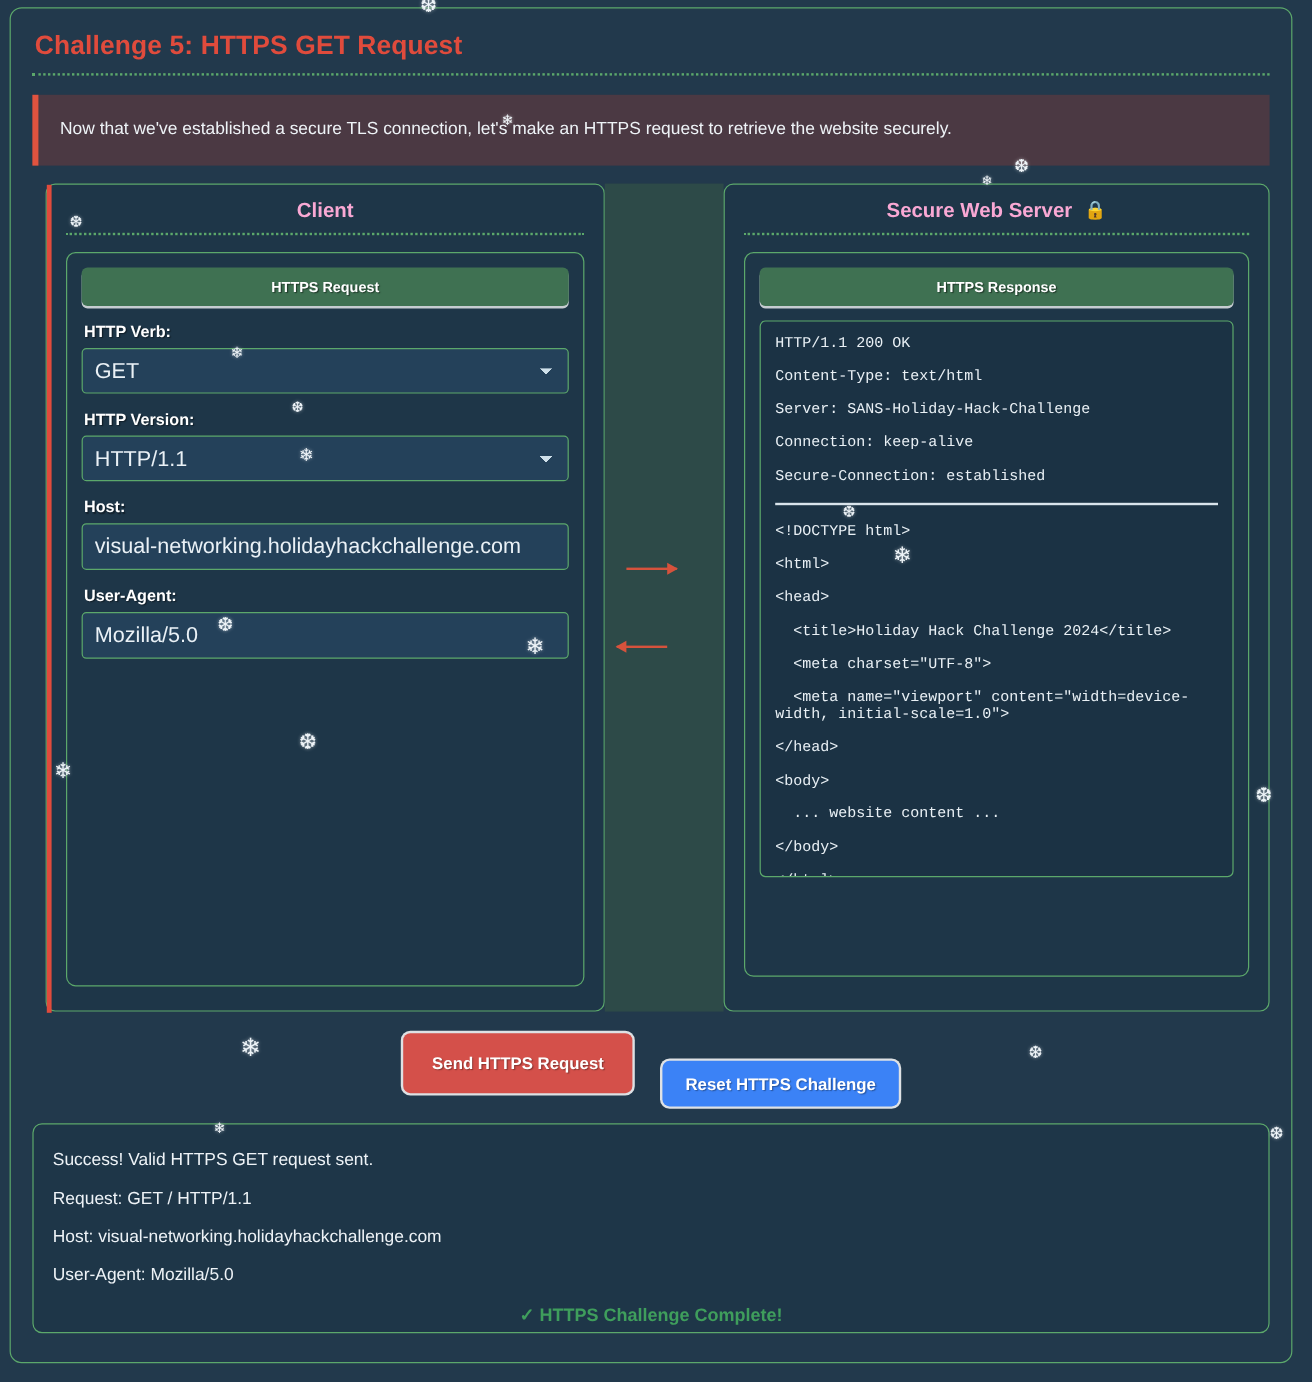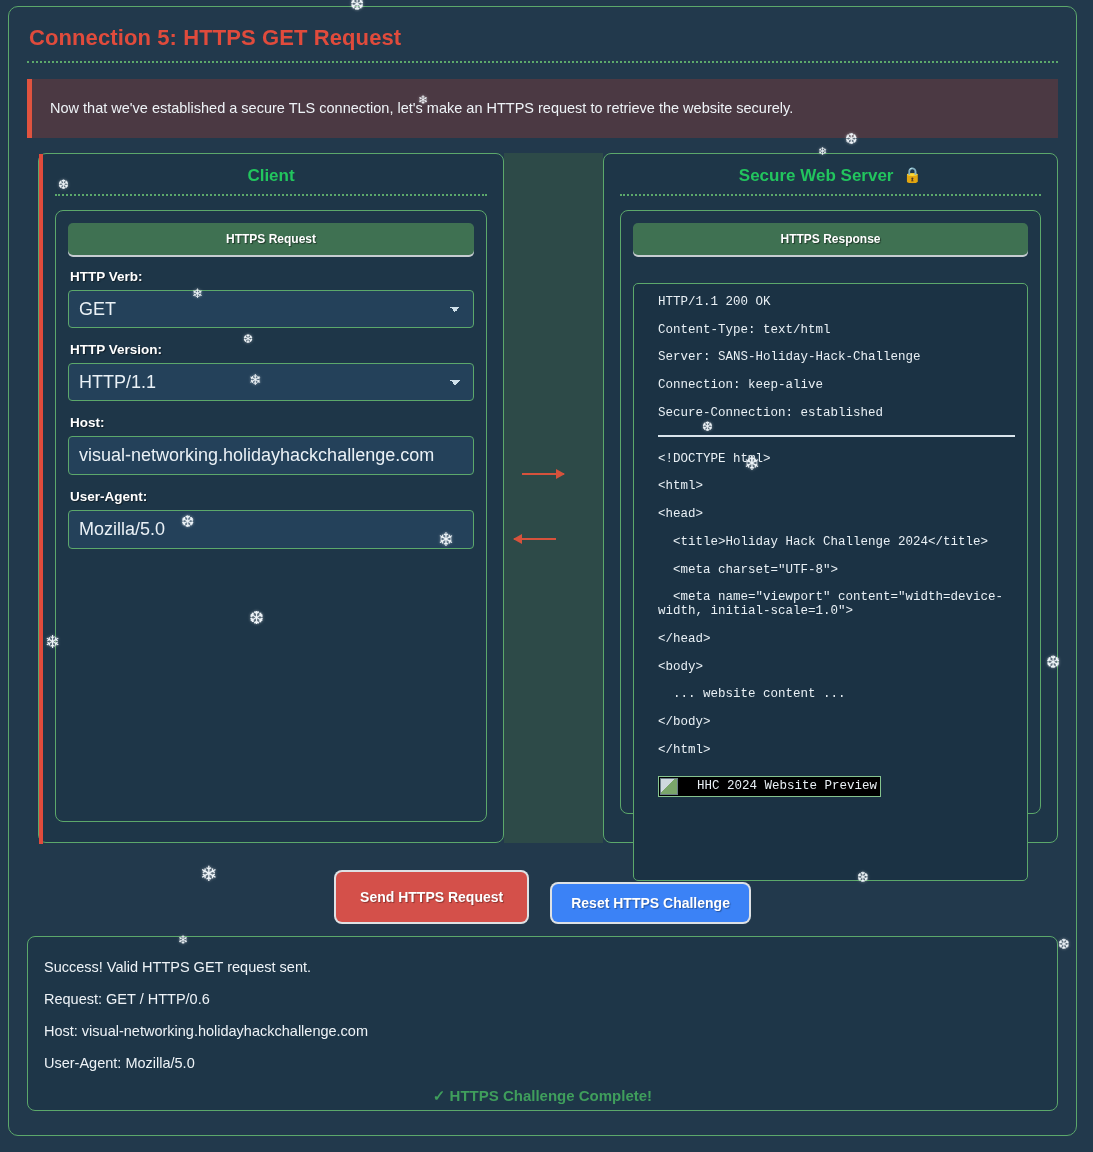--- a/index.html
+++ b/index.html
@@ -97,21 +97,21 @@
     flex: 1;
     background: #2d4a48;
     margin: 0 0px;
     position: relative;
   }
 
   .col-header {
     text-align: center;
     font-size: 17px;
     font-weight: bold;
-    color: #22c55e;
+    color: #f9a8d4;
     padding: 12px 0 8px 0;
   }
   .col-header .lock {
     font-size: 15px;
     margin-left: 10px;
     vertical-align: 1px;
   }
   .col-rule {
     border-bottom: 2px dotted #5ca86b;
     margin: 0 16px;
@@ -170,26 +170,26 @@
       linear-gradient(135deg, #cfe0ea 50%, transparent 50%);
     background-position:
       calc(100% - 18px) calc(50% + 1px),
       calc(100% - 13px) calc(50% + 1px);
     background-size: 5px 5px, 5px 5px;
     background-repeat: no-repeat;
   }
 
   
   .resp-box {
-    margin-top: 28px;
+    margin-top: 12px;
     border: 1px solid #5ca86b;
     border-radius: 5px;
     background: #1b3244;
-    padding: 12px 12px 14px 24px;
-    height: 598px;
+    padding: 12px 12px 14px 12px;
+    height: 464px;
     box-sizing: border-box;
     overflow: hidden;
   }
   .code-line {
     font-family: "Liberation Mono", monospace;
     font-size: 12.5px;
     color: #e9f0f5;
     line-height: 1.1;
     margin-bottom: 14px;
     white-space: pre-wrap;
@@ -237,21 +237,21 @@
     border-bottom: 5px solid transparent;
   }
   .arrow-right { left: 18px; top: 320px; }
   .arrow-right::after { right: -1px; border-left: 9px solid #d6523c; }
   .arrow-left { left: 10px; top: 385px; }
   .arrow-left::after { left: -1px; border-right: 9px solid #d6523c; }
 
   
   .btn-row {
     display: flex;
-    align-items: flex-end;
+    align-items: flex-start;
     justify-content: center;
     gap: 25px;
     margin-top: 18px;
   }
   .btn {
     border: none;
     border-radius: 6px;
     font-family: "Liberation Sans", sans-serif;
     font-weight: bold;
     font-size: 14px;
@@ -301,21 +301,21 @@
     user-select: none;
     line-height: 1;
   }
 </style>
 </head>
 <body>
 
 <div class="challenge-outer">
   <div class="challenge-inner">
 
-    <div class="challenge-title">Connection 5: HTTPS GET Request</div>
+    <div class="challenge-title">Challenge 5: HTTPS GET Request</div>
     <div class="dotted-rule"></div>
 
     <div class="info-box">Now that we've established a secure TLS connection, let's make an HTTPS request to retrieve the website securely.</div>
 
     <div class="sim-wrap">
 
       <div class="col col-client">
         <div class="client-redbar"></div>
         <div class="col-header">Client</div>
         <div class="col-rule"></div>
@@ -383,21 +383,21 @@
       </div>
     </div>
 
     <div class="btn-row">
       <button class="btn btn-send">Send HTTPS Request</button>
       <button class="btn btn-reset">Reset HTTPS Challenge</button>
     </div>
 
     <div class="result-box">
       <div class="result-line">Success! Valid HTTPS GET request sent.</div>
-      <div class="result-line">Request: GET / HTTP/0.6</div>
+      <div class="result-line">Request: GET / HTTP/1.1</div>
       <div class="result-line">Host: visual-networking.holidayhackchallenge.com</div>
       <div class="result-line">User-Agent: Mozilla/5.0</div>
       <div class="result-complete">✓ HTTPS Challenge Complete!</div>
     </div>
 
   </div>
 </div>
 
 <div id="snow-layer">
     <span class="snow" style="left: 350px; top: -4px; font-size: 17px;">❆</span>

